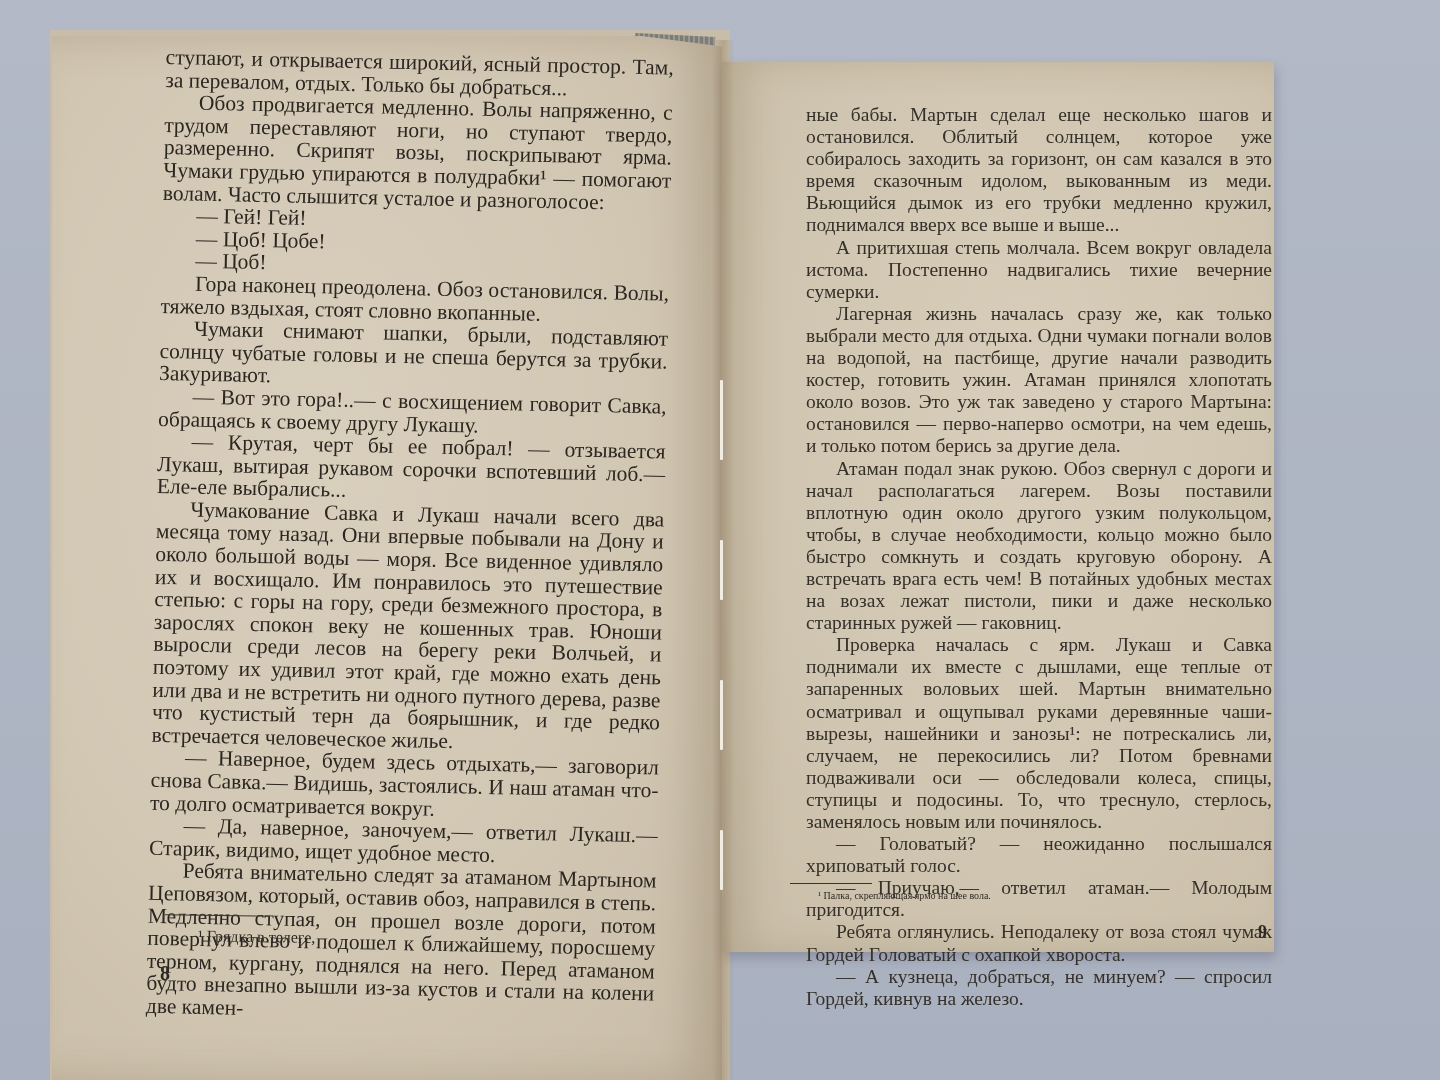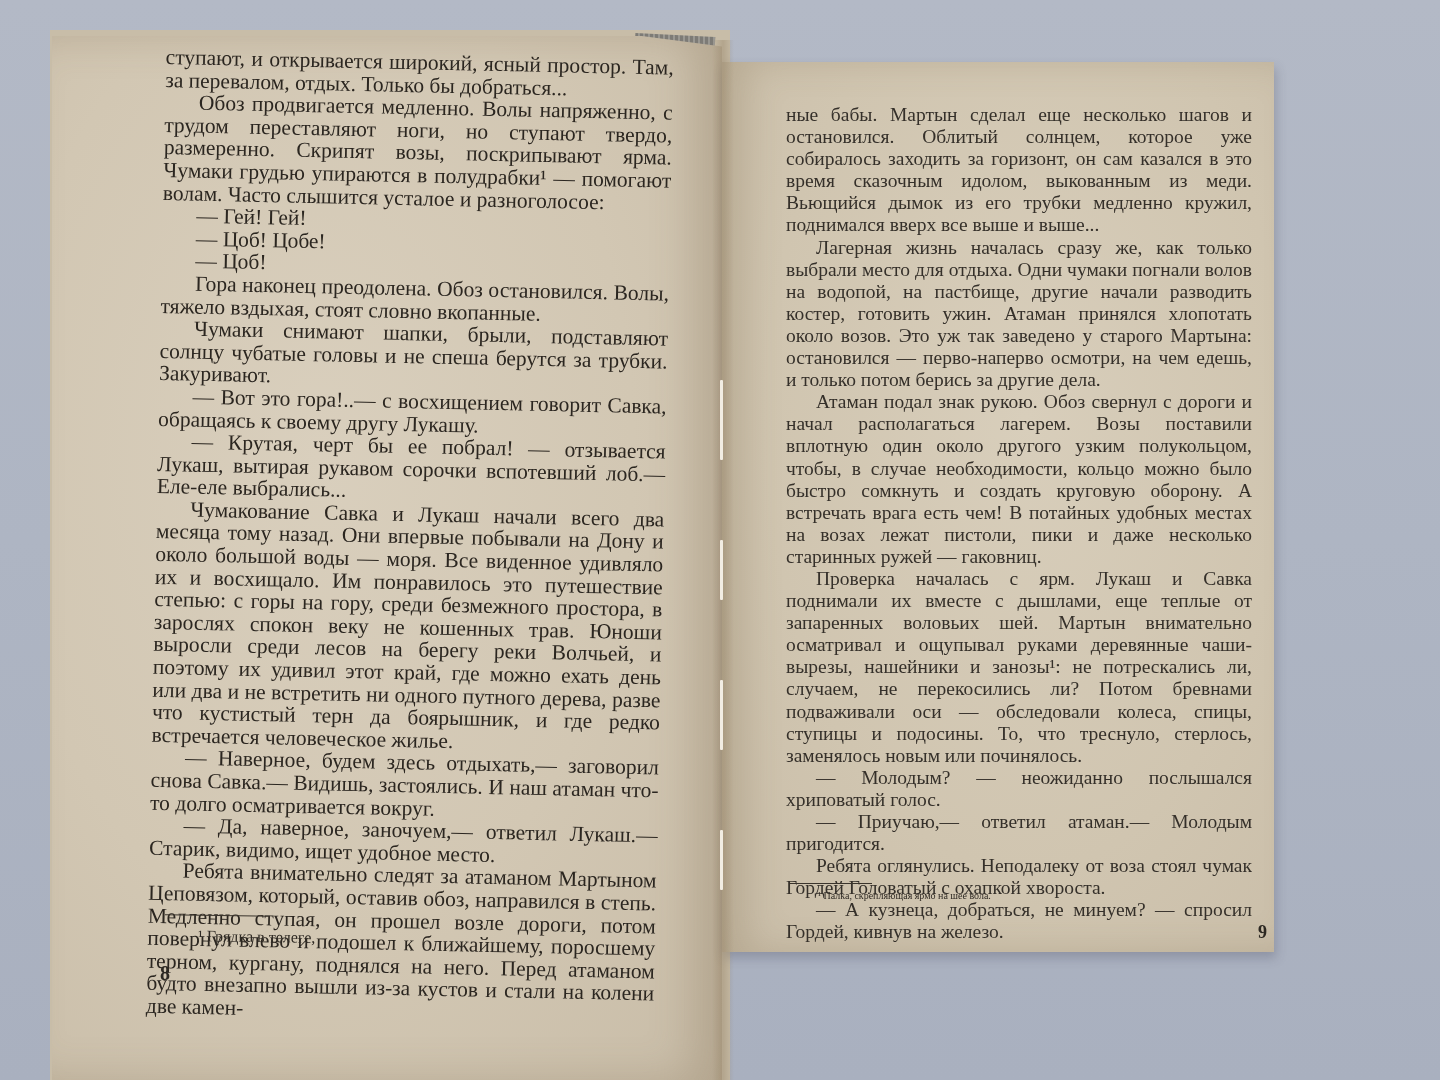--- a/index.html
+++ b/index.html
@@ -37,21 +37,21 @@
   .headband {
     position:absolute; left:635px; top:35px; width:80px; height:14px;
     background: repeating-linear-gradient(90deg, #7d7b76 0 3px, #9a9892 3px 5px);
     transform: rotate(3deg);
   }
   .column {
     position:absolute; color:#2b2620; font-size:21.5px; line-height:22.6px;
     text-align:justify;
   }
   .col-left { left:166px; top:46px; width:508px; transform: rotate(1.2deg); transform-origin: 0 0; }
-  .col-right { left:786px; top:104px; width:466px; font-size:19.5px; line-height:22.1px; color:#35302a; }
+  .col-right { left:806px; top:104px; width:466px; font-size:19.5px; line-height:22.1px; color:#35302a; }
   .col-left p, .col-right p { margin:0; text-indent:34px; }
   .col-left p.noindent, .col-right p.noindent { text-indent:0; }
   .col-right p { text-indent:30px; }
   .footnote-rule { position:absolute; height:1px; background:#3a342c; }
   .footnote { position:absolute; color:#2f2a24; font-size:16px; }
   .page-num { position:absolute; font-weight:bold; color:#2c2822; font-size:20px; }
 </style>
 </head>
 <body>
 
@@ -83,24 +83,25 @@
     <p>— Да, наверное, заночуем,— ответил Лукаш.— Старик, видимо, ищет удобное место.</p>
     <p>Ребята внимательно следят за атаманом Мартыном Цеповязом, который, оставив обоз, направился в степь. Медленно ступая, он прошел возле дороги, потом повернул влево и подошел к ближайшему, поросшему терном, кургану, поднялся на него. Перед атаманом будто внезапно вышли из-за кустов и стали на колени две камен-</p>
   </div>
 
   <div class="footnote-rule" style="left:165px;top:915px;width:105px;transform:rotate(0.8deg);"></div>
   <div class="footnote" style="left:198px;top:928px;transform:rotate(0.8deg);">¹ Грядка в телеге,</div>
   <div class="page-num" style="left:160px;top:962px;">8</div>
 
   <div class="column col-right">
     <p class="noindent">ные бабы. Мартын сделал еще несколько шагов и остановился. Облитый солнцем, которое уже собиралось заходить за горизонт, он сам казался в это время сказочным идолом, выкованным из меди. Вьющийся дымок из его трубки медленно кружил, поднимался вверх все выше и выше...</p>
+    <p>А притихшая степь молчала. Всем вокруг овладела истома. Постепенно надвигались тихие вечерние сумерки.</p>
     <p>Лагерная жизнь началась сразу же, как только выбрали место для отдыха. Одни чумаки погнали волов на водопой, на пастбище, другие начали разводить костер, готовить ужин. Атаман принялся хлопотать около возов. Это уж так заведено у старого Мартына: остановился — перво-наперво осмотри, на чем едешь, и только потом берись за другие дела.</p>
     <p>Атаман подал знак рукою. Обоз свернул с дороги и начал располагаться лагерем. Возы поставили вплотную один около другого узким полукольцом, чтобы, в случае необходимости, кольцо можно было быстро сомкнуть и создать круговую оборону. А встречать врага есть чем! В потайных удобных местах на возах лежат пистоли, пики и даже несколько старинных ружей — гаковниц.</p>
     <p>Проверка началась с ярм. Лукаш и Савка поднимали их вместе с дышлами, еще теплые от запаренных воловьих шей. Мартын внимательно осматривал и ощупывал руками деревянные чаши-вырезы, нашейники и занозы¹: не потрескались ли, случаем, не перекосились ли? Потом бревнами подваживали оси — обследовали колеса, спицы, ступицы и подосины. То, что треснуло, стерлось, заменялось новым или починялось.</p>
-    <p>— Молодым? — неожиданно послышался хриповатый голос.</p>
+    <p>— Головатый? — неожиданно послышался хриповатый голос.</p>
     <p>— Приучаю,— ответил атаман.— Молодым пригодится.</p>
     <p>Ребята оглянулись. Неподалеку от воза стоял чумак Гордей Головатый с охапкой хвороста.</p>
     <p>— А кузнеца, добраться, не минуем? — спросил Гордей, кивнув на железо.</p>
   </div>
 
   <div class="footnote-rule" style="left:790px;top:883px;width:82px;"></div>
   <div class="footnote" style="left:818px;top:890px;font-size:10px;">¹ Палка, скрепляющая ярмо на шее вола.</div>
   <div class="page-num" style="left:1258px;top:922px;font-size:18px;">9</div>
 </div>
 

